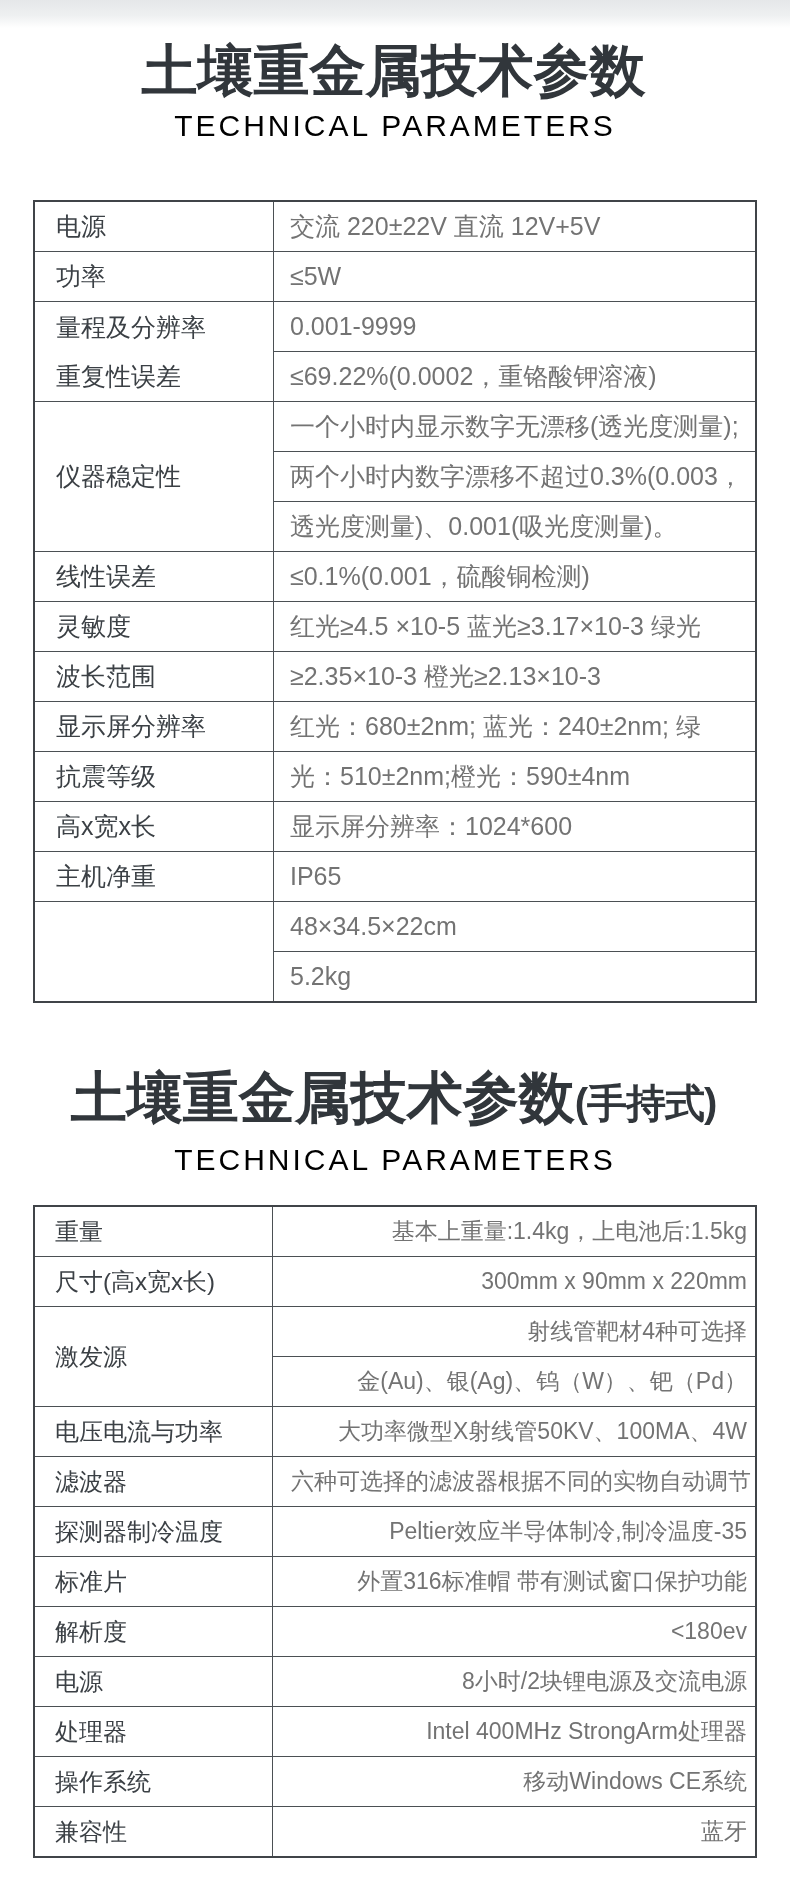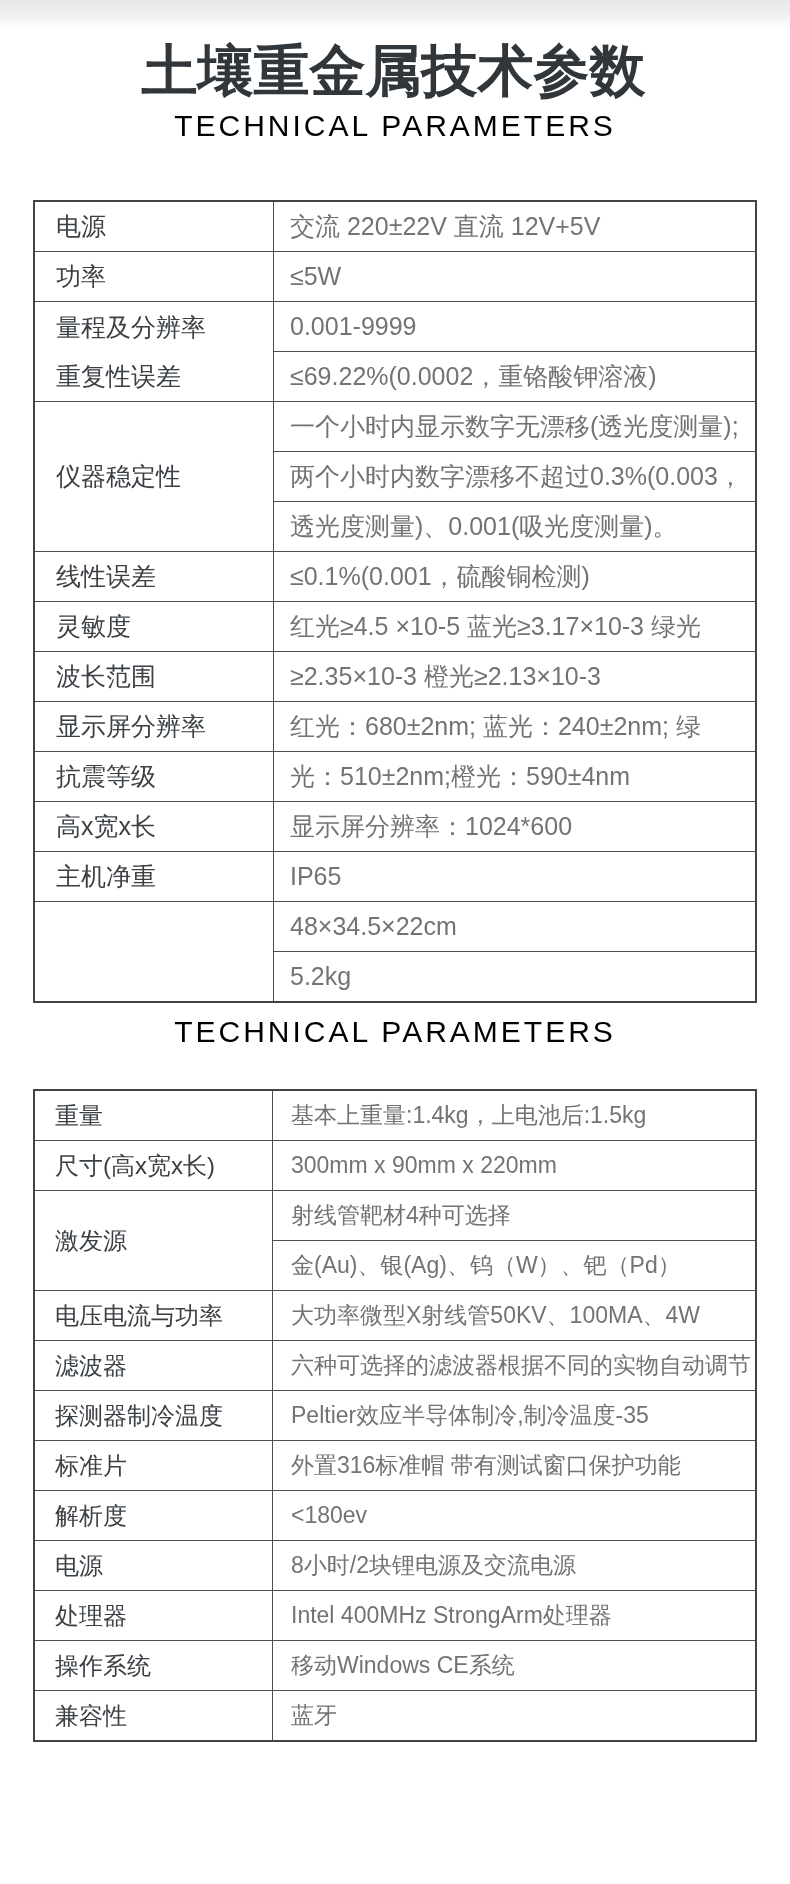--- a/index.html
+++ b/index.html
@@ -43,21 +43,21 @@
 
   table.params {
     border-collapse: collapse;
     table-layout: fixed;
     width: 724px;
     margin: 57px auto 0 auto;
     border: 2px solid #404448;
   }
   section.handheld .sec-title { margin-top: 62px; }
   section.handheld .sec-subtitle { margin-top: 12px; }
-  section.handheld table.params { margin-top: 40px; }
+  section.handheld table.params { margin-top: 28px; text-align: right; }
 
   table.params td {
     border: 1.5px solid #4b5054;
     vertical-align: middle;
     overflow: hidden;
   }
   td.label-cell {
     width: 211px;
     padding: 0 6px 0 21px;
     font-size: 25px;
@@ -173,20 +173,21 @@
             <td class="value-cell">48×34.5×22cm</td>
           </tr>
           <tr>
             <td class="value-cell">5.2kg</td>
           </tr>
         </tbody>
     </table>
   </section>
 
   <section class="handheld">
+    <h1 class="sec-title"><span>土壤重金属技术参数</span><span class="suffix">(手持式)</span></h1>
     <div class="sec-subtitle">TECHNICAL PARAMETERS</div>
     <table class="params">
       <tbody>
           <tr>
             <td class="label-cell" rowspan="1">
               <div class="label-line">重量</div>
             </td>
             <td class="value-cell">基本上重量:1.4kg，上电池后:1.5kg</td>
           </tr>
           <tr>

